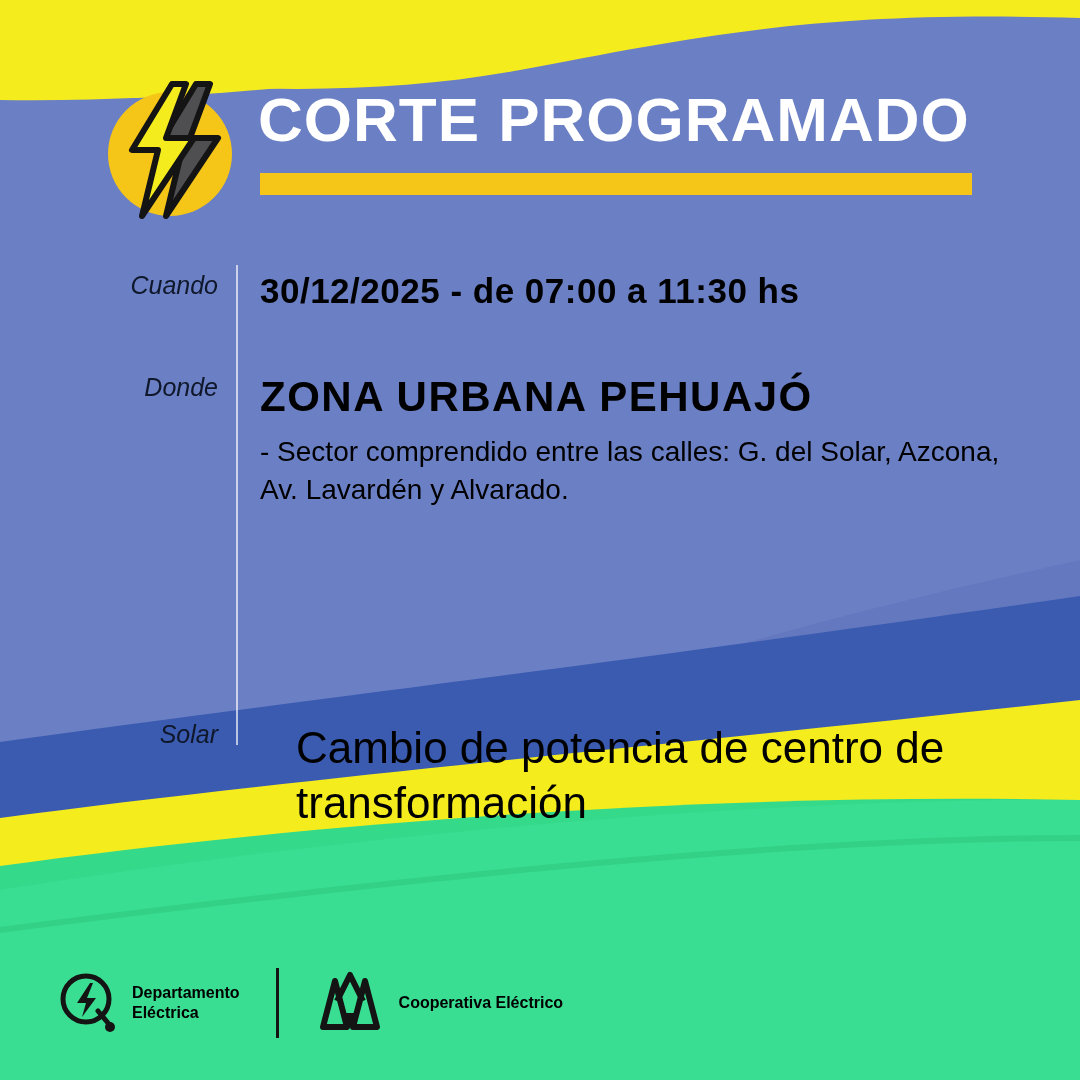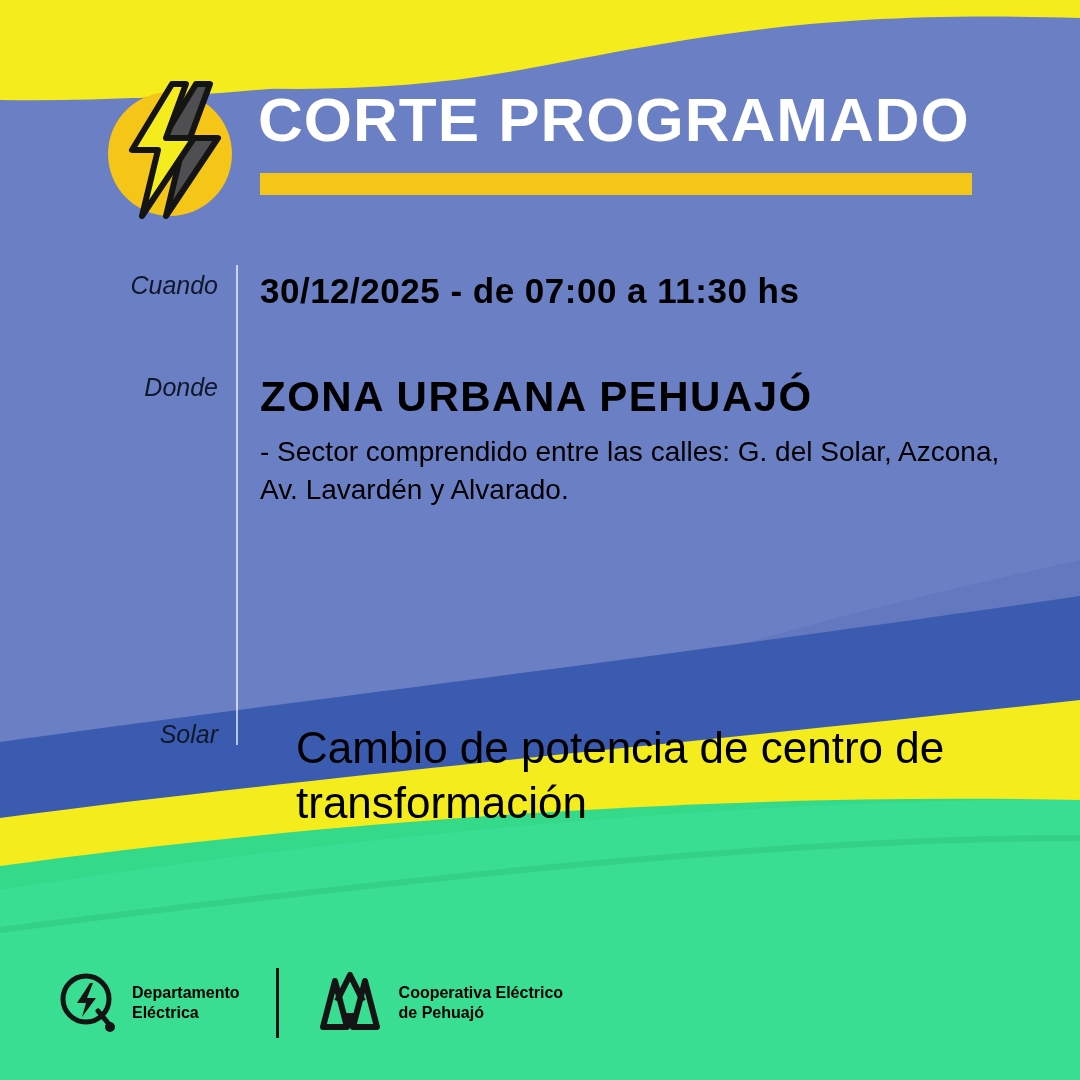--- a/index.html
+++ b/index.html
@@ -220,20 +220,19 @@
         <span class="mark">
           <svg width="70" height="64" viewBox="0 0 70 64" xmlns="http://www.w3.org/2000/svg">
             <path d="M8 56 L20 10 L32 56 Z" fill="none" stroke="#141414" stroke-width="6" stroke-linejoin="round"></path>
             <path d="M38 56 L50 10 L62 56 Z" fill="none" stroke="#141414" stroke-width="6" stroke-linejoin="round"></path>
             <path d="M22 30 L35 4 L48 30" fill="none" stroke="#141414" stroke-width="6" stroke-linejoin="round"></path>
             <rect x="28" y="42" width="14" height="14" fill="#141414"></rect>
           </svg>
         </span>
         <span class="txt">
           <span class="l1">Cooperativa Eléctrico</span>
-          <span class="l2">de Pehuajó</span>
         </span>
       </div>
 
     </div>
   </div>
 
 </div>
 
 </body></html>

